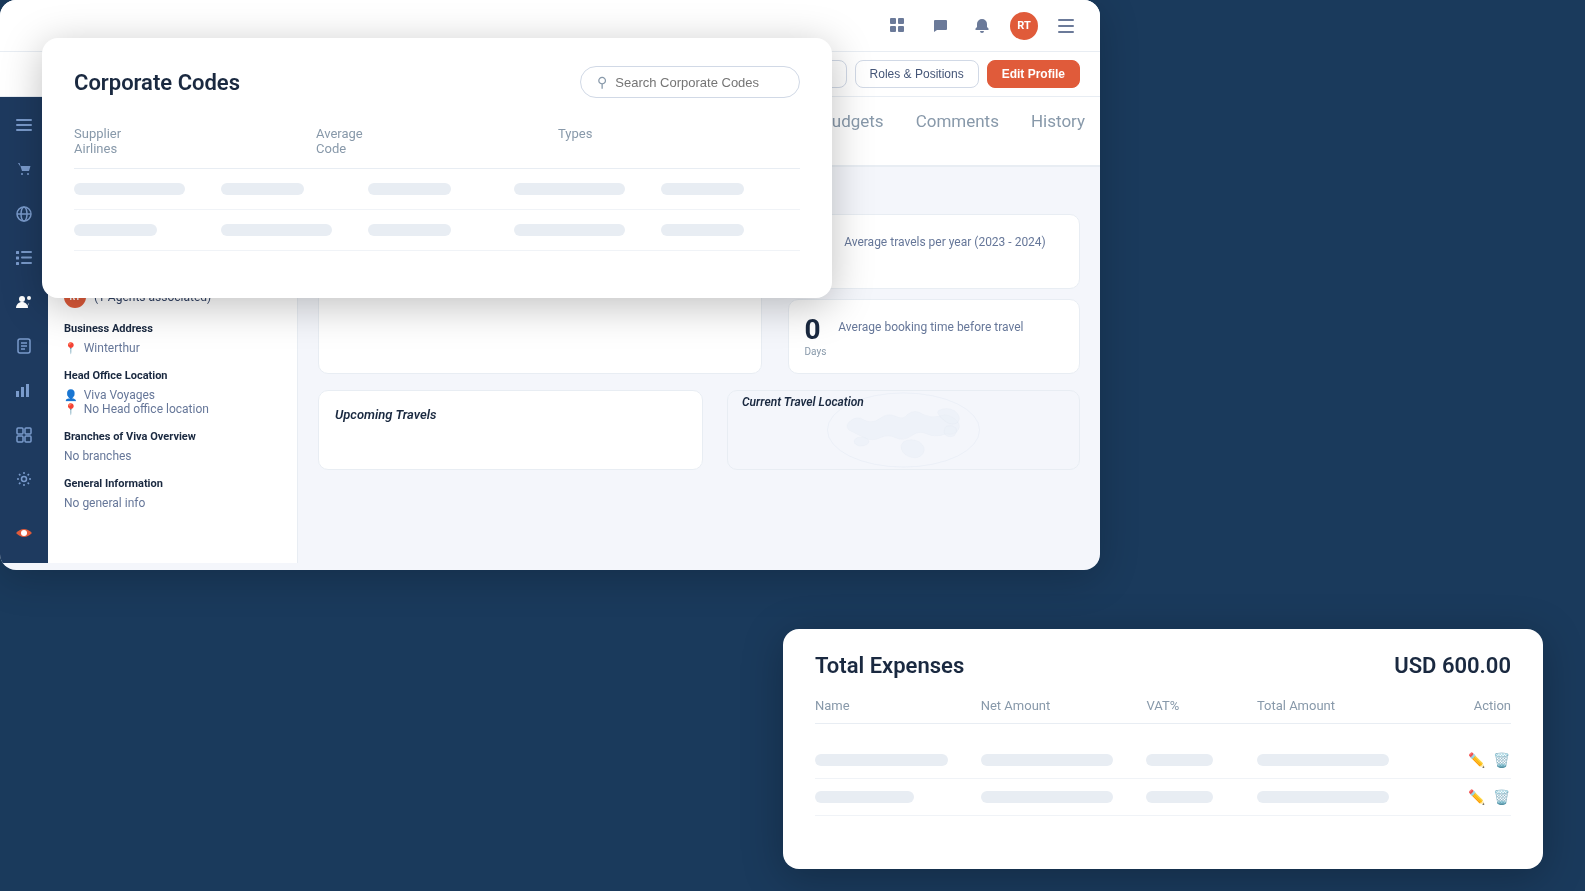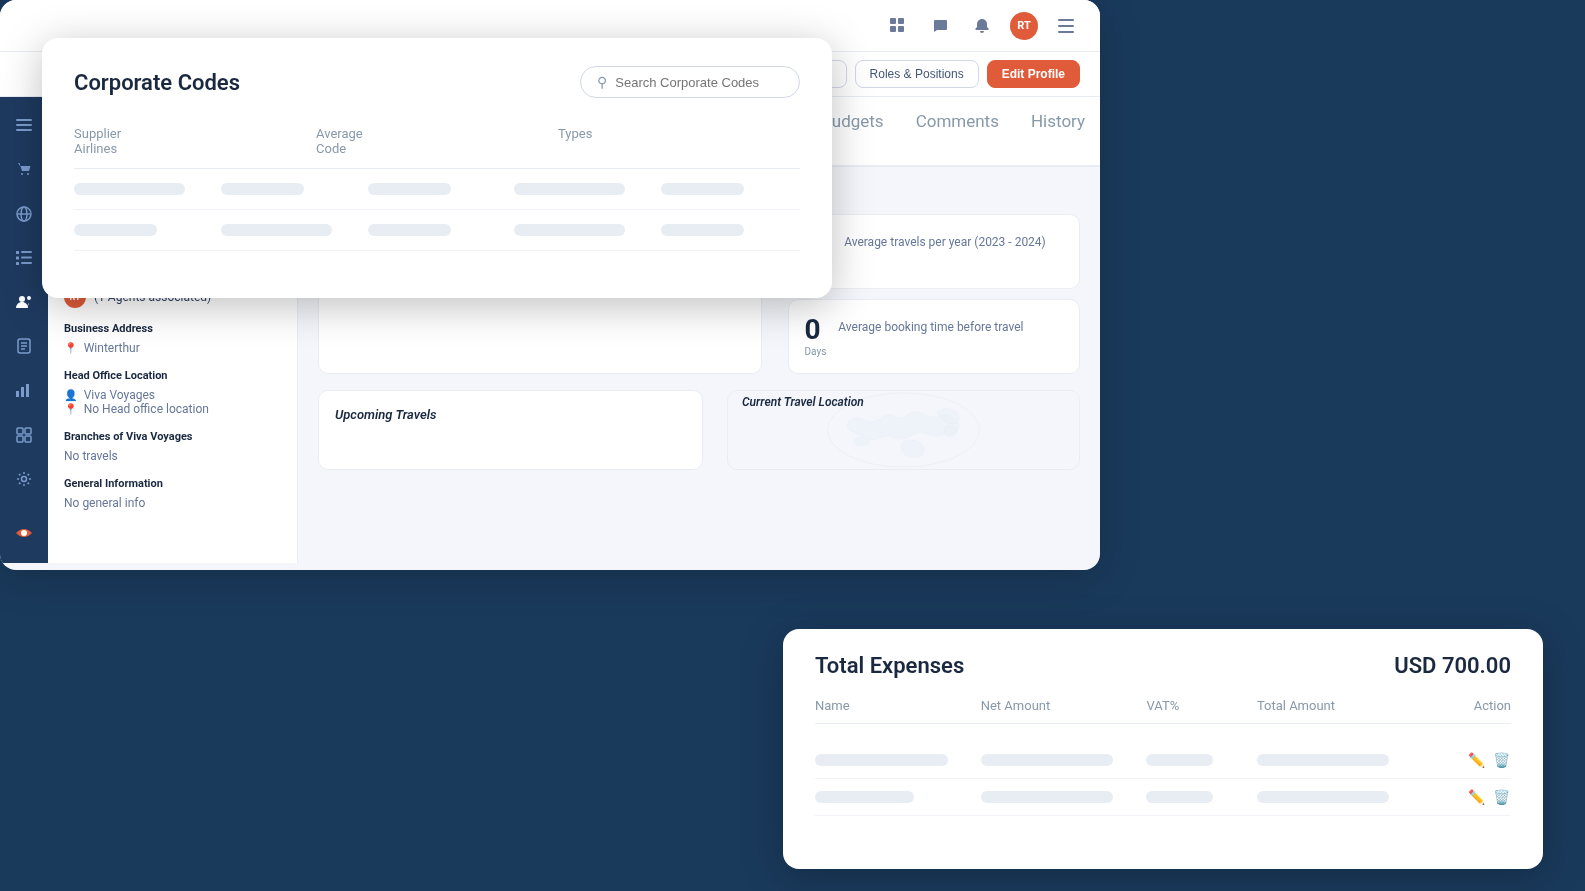--- a/index.html
+++ b/index.html
@@ -678,22 +678,22 @@
       <div class="section-label">Head Office Location</div>
       <div class="location-row">
         <span class="person-icon">👤</span>
         <span>Viva Voyages</span>
       </div>
       <div class="location-row">
         <span class="location-icon">📍</span>
         <span>No Head office location</span>
       </div>
 
-      <div class="section-label">Branches of Viva Voyages</div>
-      <div class="section-value">No travels</div>
+      <div class="section-label">Branches of Viva Overview</div>
+      <div class="section-value">No branches</div>
 
       <div class="section-label">General Information</div>
       <div class="section-value">No general info</div>
     </div>
 
     <div class="main-panel">
       <div class="tabs-bar">
         <div class="tab-item active">Overview</div>
         <div class="tab-item">Travelers</div>
         <div class="tab-item">Orders</div>
@@ -751,21 +751,21 @@
           </div>
         </div>
       </div>
     </div>
   </div>
 </div>
 
 <div class="card expenses-card">
   <div class="exp-header">
     <h2 class="exp-title">Total Expenses</h2>
-    <span class="exp-amount">USD 700.00</span>
+    <span class="exp-amount">USD 600.00</span>
   </div>
   <div class="exp-table-header">
     <span class="exp-col-header">Name</span>
     <span class="exp-col-header">Net Amount</span>
     <span class="exp-col-header">VAT%</span>
     <span class="exp-col-header">Total Amount</span>
     <span class="exp-col-header right">Action</span>
   </div>
   <div class="exp-skeleton-row">
     <div class="skeleton-bar"></div>

